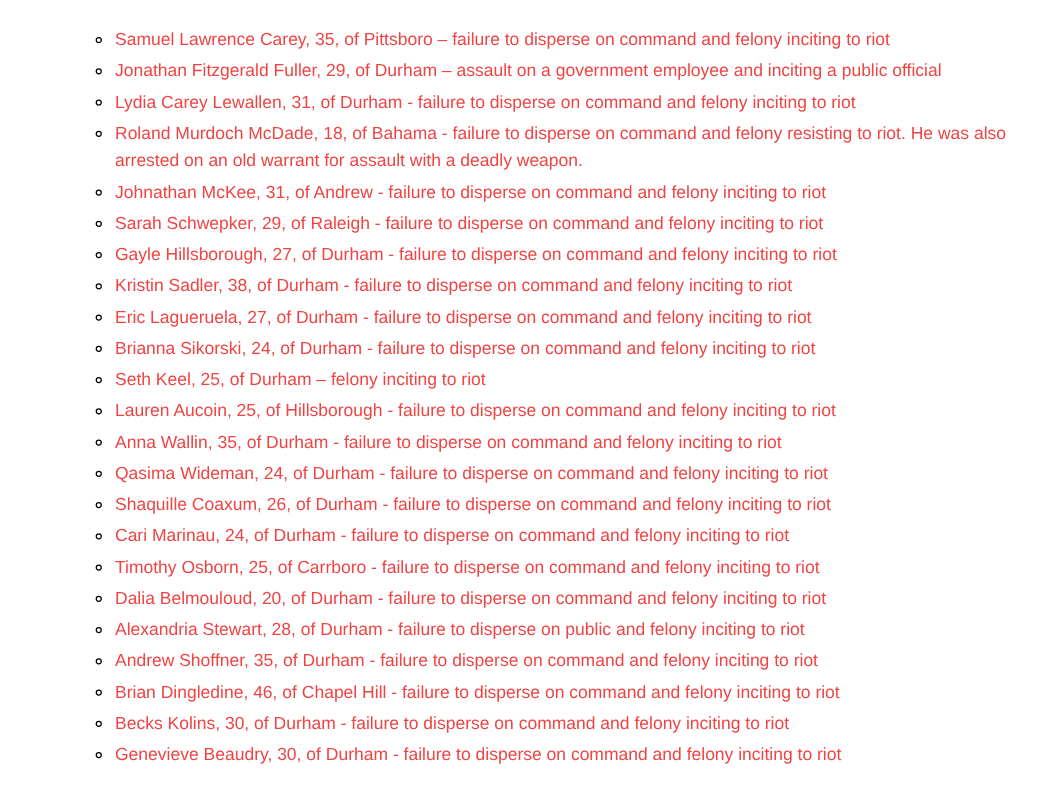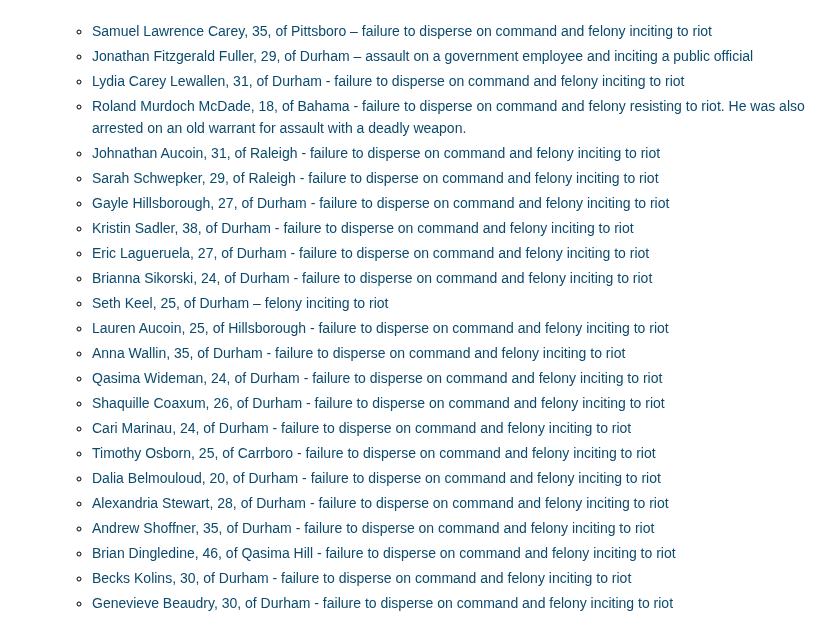--- a/index.html
+++ b/index.html
@@ -16,21 +16,21 @@
   .article-body {
     padding-top: 20px;
   }
   ul.arrest-list {
     list-style-type: circle;
     list-style-position: outside;
     margin: 0;
     padding: 0 0 0 92px;
     width: 730px;
     box-sizing: content-box;
-    color: #0c4a6e;
+    color: #ef4444;
     font-size: 14px;
     line-height: 22px;
     -webkit-font-smoothing: antialiased;
   }
   ul.arrest-list li {
     margin: 0 0 3px 0;
     padding: 0;
   }
   ul.arrest-list li::marker {
     color: #000000;
@@ -39,33 +39,33 @@
 </style>
 </head>
 <body>
 
 <div class="article-body">
   <ul class="arrest-list">
       <li>Samuel Lawrence Carey, 35, of Pittsboro – failure to disperse on command and felony inciting to riot</li>
       <li>Jonathan Fitzgerald Fuller, 29, of Durham – assault on a government employee and inciting a public official</li>
       <li>Lydia Carey Lewallen, 31, of Durham - failure to disperse on command and felony inciting to riot</li>
       <li>Roland Murdoch McDade, 18, of Bahama - failure to disperse on command and felony resisting to riot. He was also arrested on an old warrant for assault with a deadly weapon.</li>
-      <li>Johnathan Aucoin, 31, of Raleigh - failure to disperse on command and felony inciting to riot</li>
+      <li>Johnathan McKee, 31, of Andrew - failure to disperse on command and felony inciting to riot</li>
       <li>Sarah Schwepker, 29, of Raleigh - failure to disperse on command and felony inciting to riot</li>
       <li>Gayle Hillsborough, 27, of Durham - failure to disperse on command and felony inciting to riot</li>
       <li>Kristin Sadler, 38, of Durham - failure to disperse on command and felony inciting to riot</li>
       <li>Eric Lagueruela, 27, of Durham - failure to disperse on command and felony inciting to riot</li>
       <li>Brianna Sikorski, 24, of Durham - failure to disperse on command and felony inciting to riot</li>
       <li>Seth Keel, 25, of Durham – felony inciting to riot</li>
       <li>Lauren Aucoin, 25, of Hillsborough - failure to disperse on command and felony inciting to riot</li>
       <li>Anna Wallin, 35, of Durham - failure to disperse on command and felony inciting to riot</li>
       <li>Qasima Wideman, 24, of Durham - failure to disperse on command and felony inciting to riot</li>
       <li>Shaquille Coaxum, 26, of Durham - failure to disperse on command and felony inciting to riot</li>
       <li>Cari Marinau, 24, of Durham - failure to disperse on command and felony inciting to riot</li>
       <li>Timothy Osborn, 25, of Carrboro - failure to disperse on command and felony inciting to riot</li>
       <li>Dalia Belmouloud, 20, of Durham - failure to disperse on command and felony inciting to riot</li>
-      <li>Alexandria Stewart, 28, of Durham - failure to disperse on command and felony inciting to riot</li>
+      <li>Alexandria Stewart, 28, of Durham - failure to disperse on public and felony inciting to riot</li>
       <li>Andrew Shoffner, 35, of Durham - failure to disperse on command and felony inciting to riot</li>
-      <li>Brian Dingledine, 46, of Qasima Hill - failure to disperse on command and felony inciting to riot</li>
+      <li>Brian Dingledine, 46, of Chapel Hill - failure to disperse on command and felony inciting to riot</li>
       <li>Becks Kolins, 30, of Durham - failure to disperse on command and felony inciting to riot</li>
       <li>Genevieve Beaudry, 30, of Durham - failure to disperse on command and felony inciting to riot</li>
     </ul>
 </div>
 
 </body></html>

